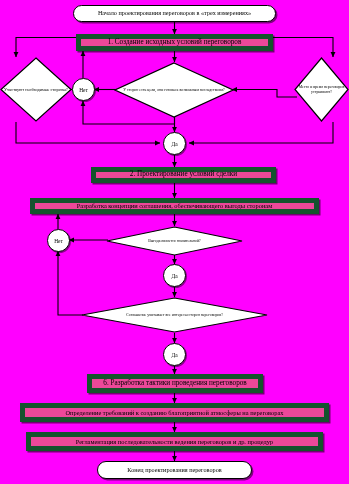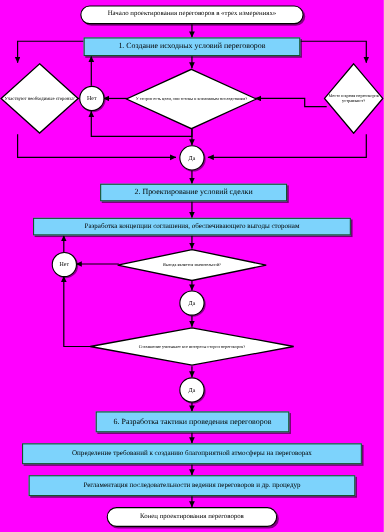--- a/index.html
+++ b/index.html
@@ -26,22 +26,22 @@
     position: absolute;
     box-sizing: border-box;
     display: flex;
     align-items: center;
     justify-content: center;
     text-align: center;
     color: #000000;
     z-index: 5;
   }
   .proc {
-    background: #7dd3fc;
-    border: 1px solid #14532d;
+    background: #ec4899;
+    border: 5px solid #14532d;
     box-shadow: 1.5px 1.5px 0 rgba(0,0,0,0.55);
     font-size: 7.2px;
     line-height: 1.1;
     padding: 0 3px;
   }
   .proc.small-text { font-size: 6.4px; }
   .term {
     background: #ffffff;
     border: 1px solid #000000;
     border-radius: 40px;
@@ -181,21 +181,21 @@
   </div>
 
   <div class="node circ" style="left:72px; top:78px; width:23px; height:23px;">
     <span>Нет</span>
   </div>
 
   <div class="node circ" style="left:163px; top:132px; width:23px; height:23px;">
     <span>Да</span>
   </div>
 
-  <div class="node proc" style="left:91px; top:167px; width:170px; height:16px;">
+  <div class="node proc" style="left:91px; top:167px; width:185px; height:16px;">
     <span>2. Проектирование условий сделки</span>
   </div>
 
   <div class="node proc small-text" style="left:30px; top:198px; width:289px; height:16px;">
     <span>Разработка концепции соглашения, обеспечивающего выгоды сторонам</span>
   </div>
 
   <div class="dia-wrap" style="left:106px; top:226px; width:137px; height:30px;">
     <svg width="137" height="30" viewBox="0 0 137 30">
       <polygon points="68.5,1 136,15 68.5,29 1,15" fill="#ffffff" stroke="#000000" stroke-width="1.2"></polygon>

